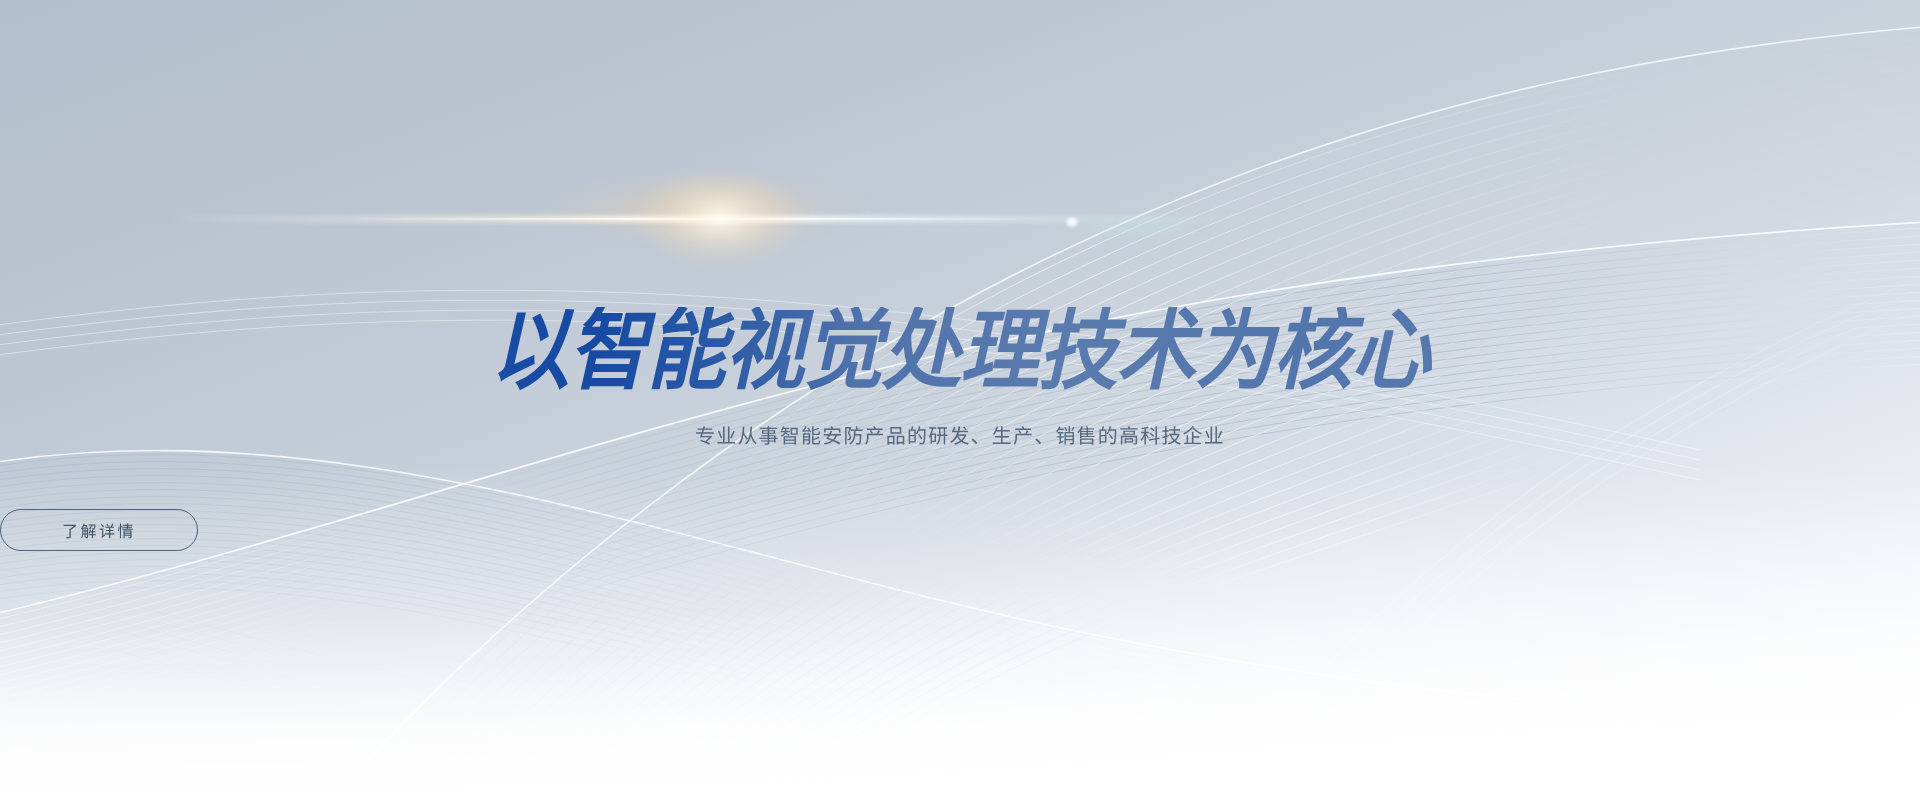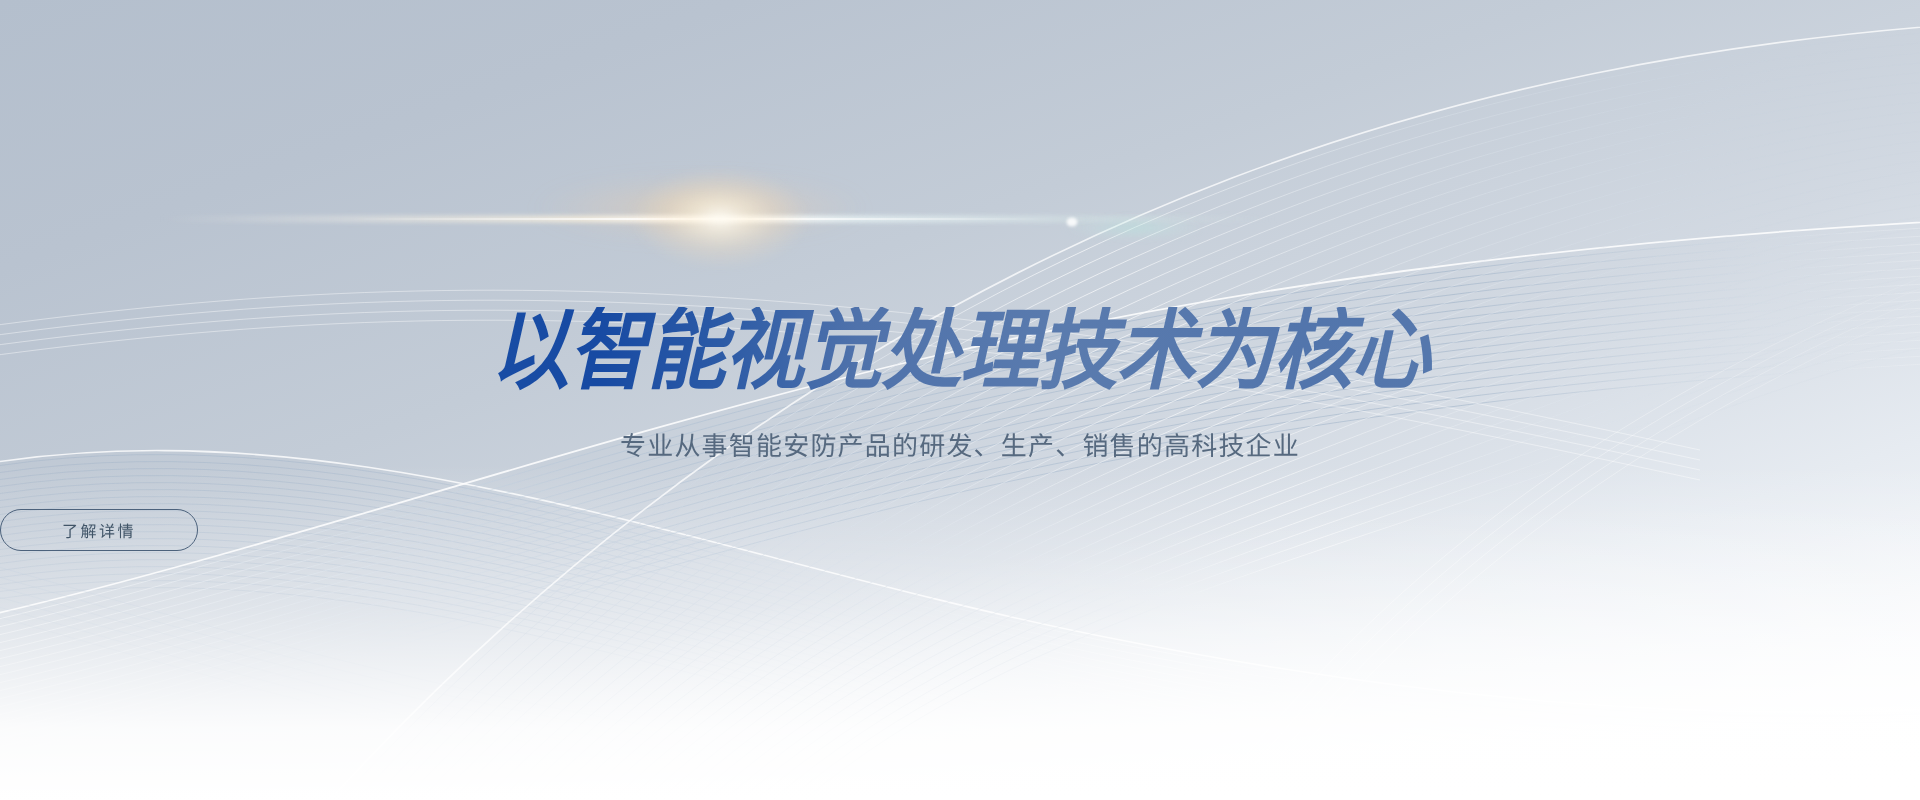--- a/index.html
+++ b/index.html
@@ -172,21 +172,21 @@
     background-clip: text;
     color: transparent;
     -webkit-text-fill-color: transparent;
   }
 
   .subtitle {
     position: absolute;
     top: 402px;
     left: 0; right: 0;
     text-align: center;
-    font-size: 26px;
+    font-size: 20px;
     line-height: 1.4;
     font-weight: 400;
     letter-spacing: 1.2px;
     color: #56697f;
     font-family: "DejaVu Sans", "Liberation Sans", sans-serif;
     white-space: nowrap;
   }
 
   .cta-wrap {
     position: absolute;

